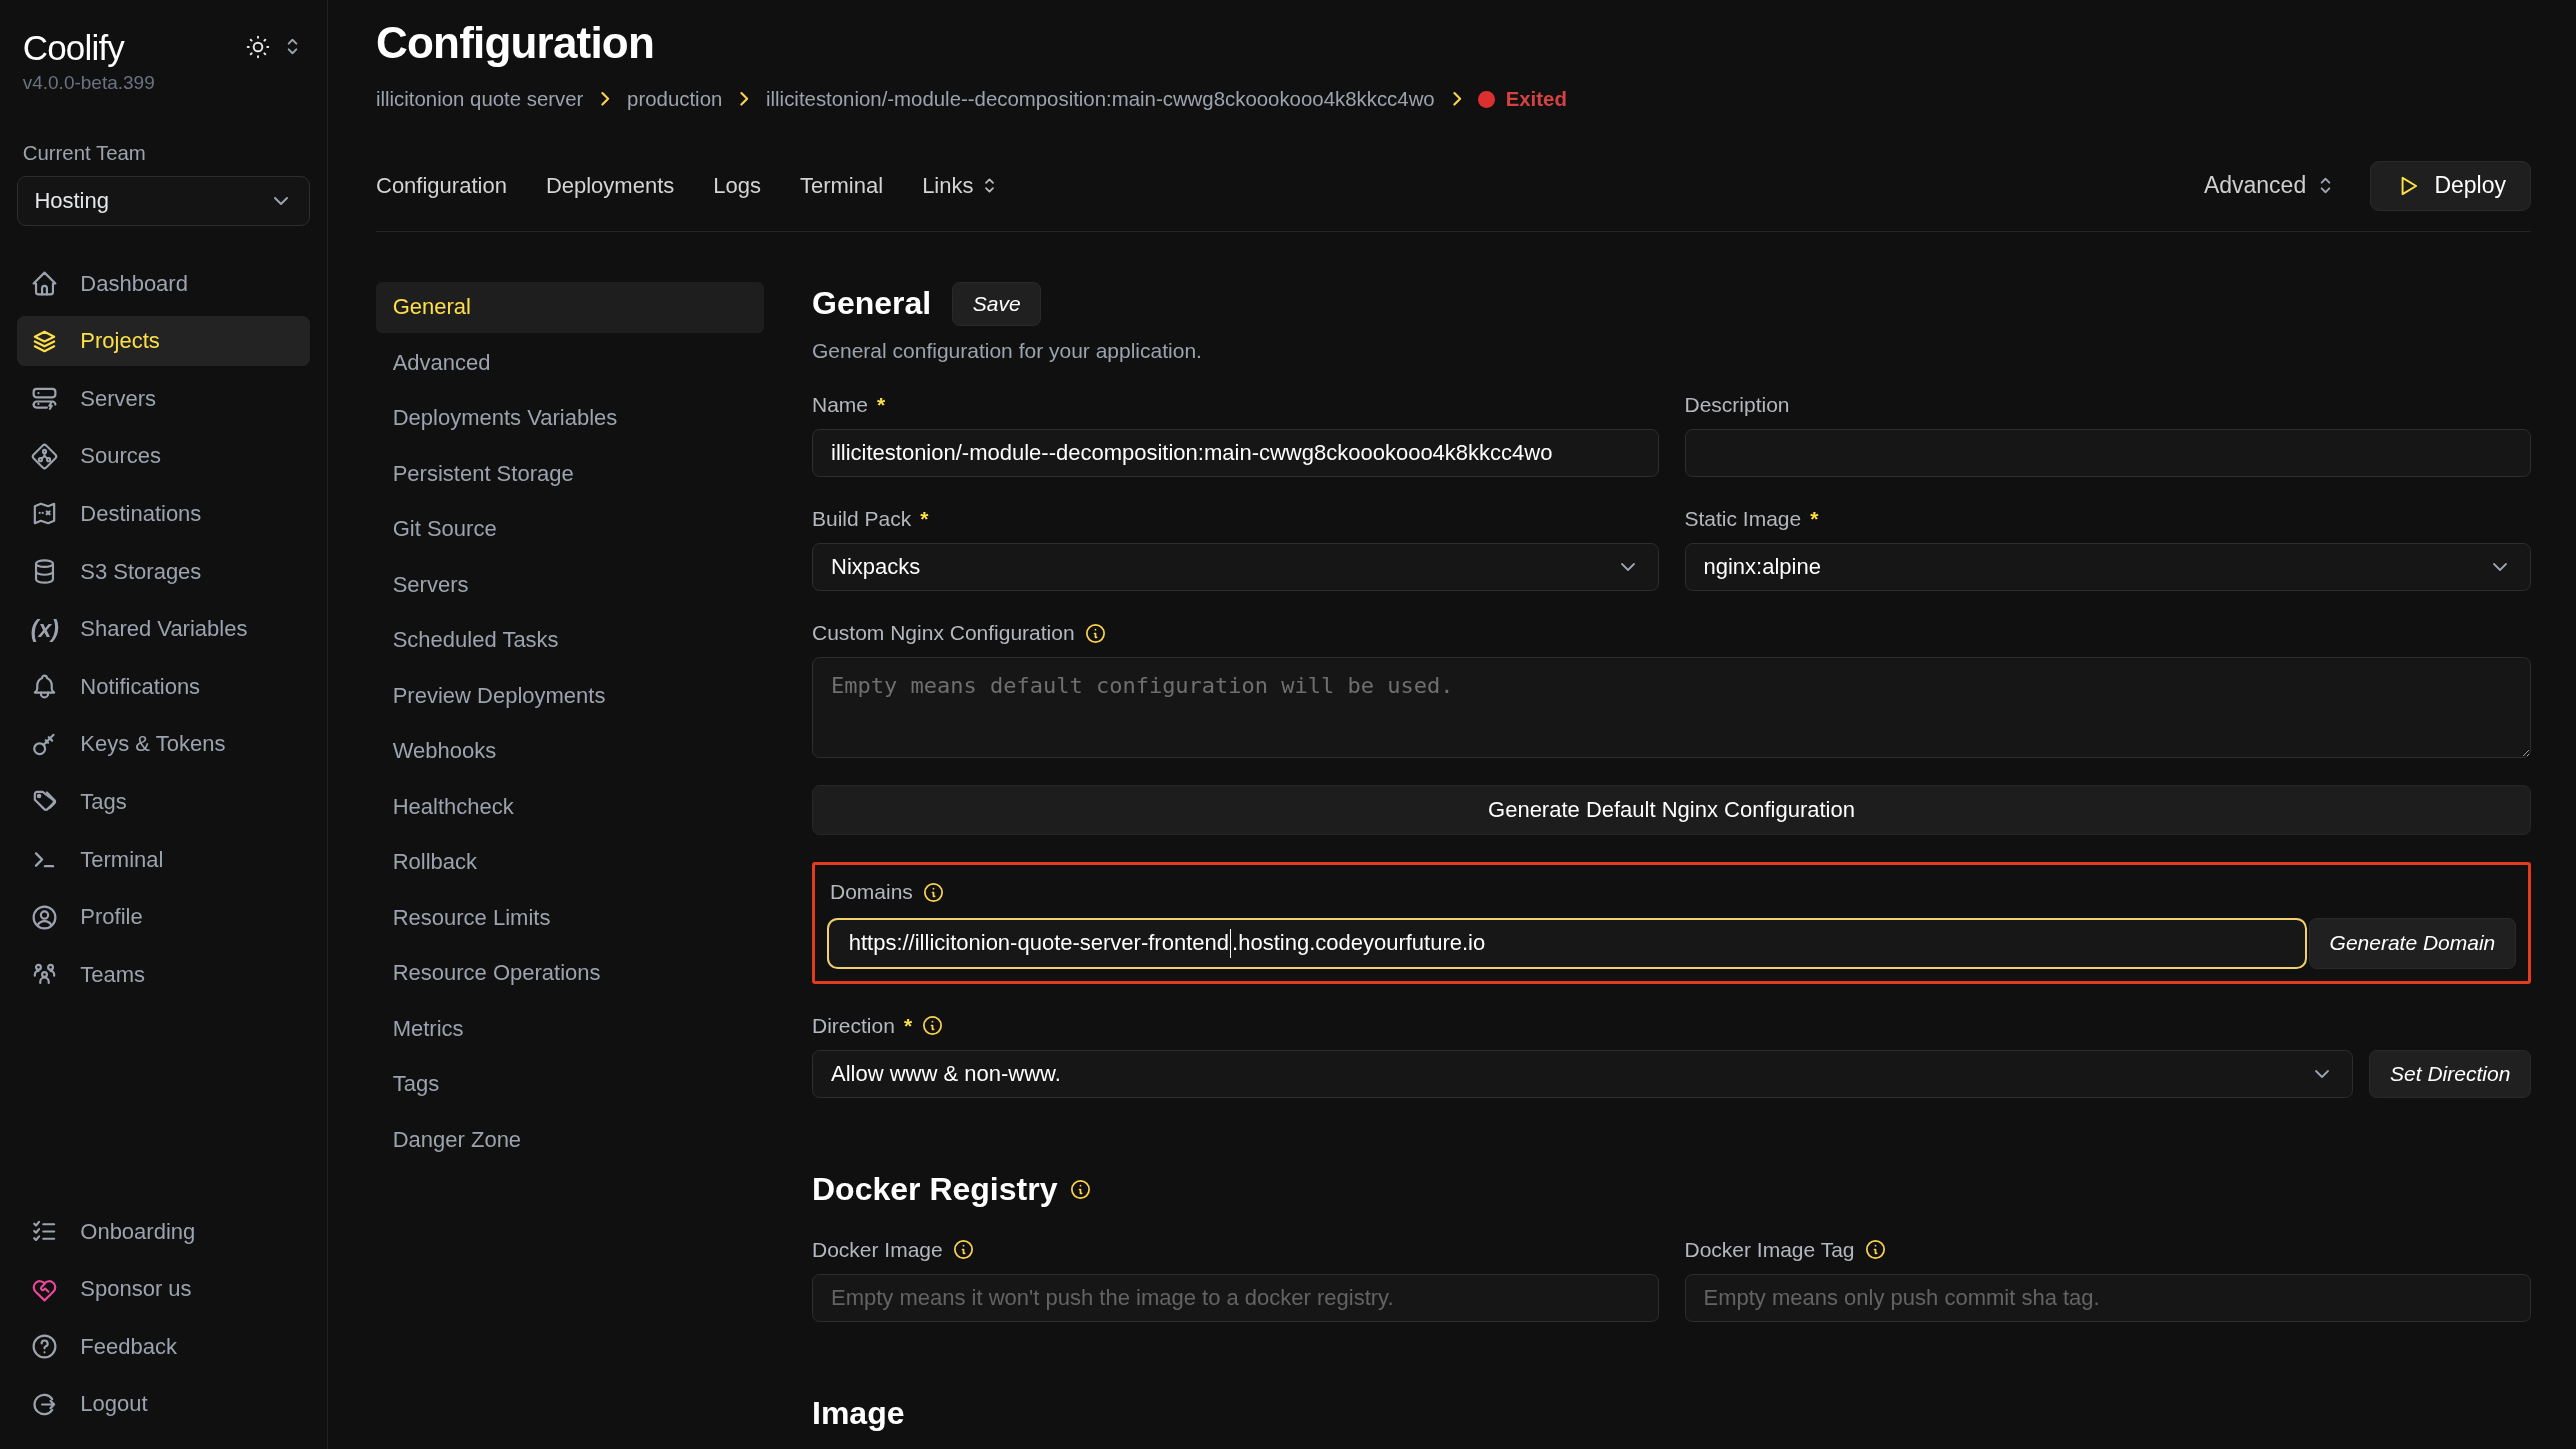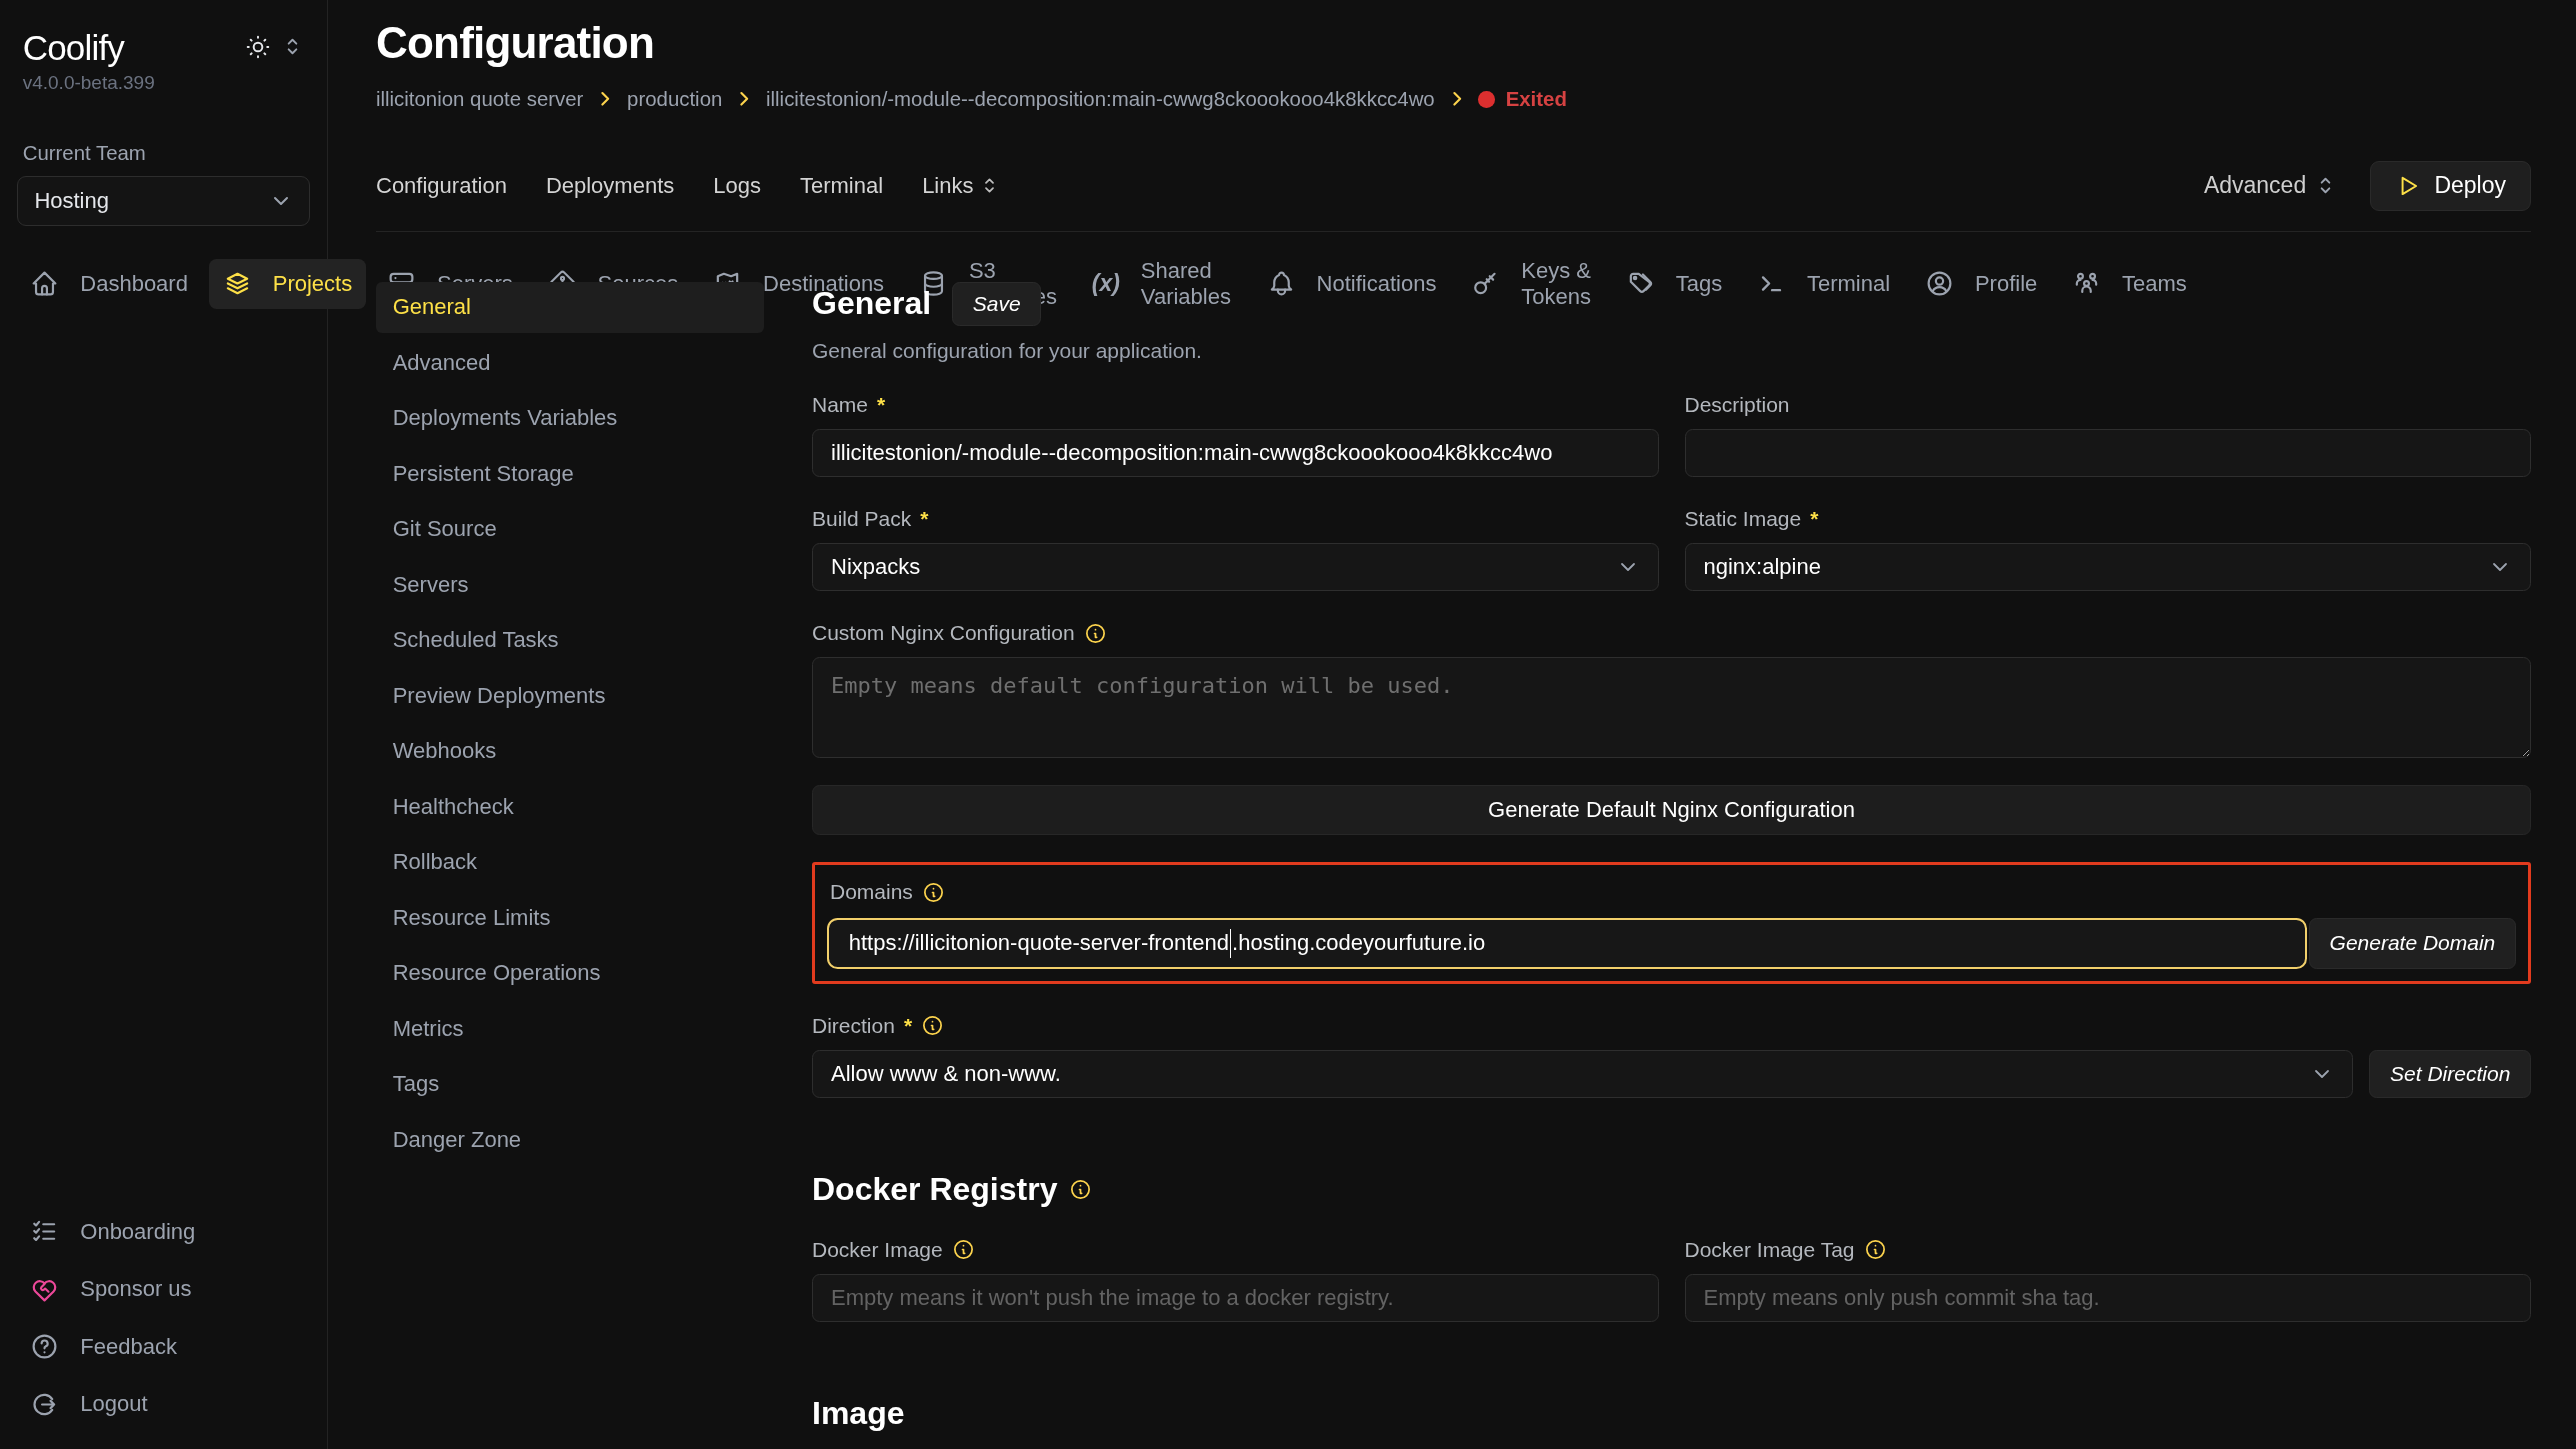--- a/index.html
+++ b/index.html
@@ -24,21 +24,21 @@
   .brand-icons { display:flex; align-items:center; gap:10.6px; margin-top:6px; color:#e5e7eb; }
   .brand-icons .sel { color:#9ca3af; width:23px; height:23px; }
   .version { font-size:19px; color:#6b7280; padding:4.5px 6px 0 6px; }
   .team-label { font-size:20.4px; color:#9ca3af; margin:48px 6px 10.6px 6px; }
   .team-select {
     display:flex; align-items:center; justify-content:space-between;
     background:#141414; border:1.5px solid #2d2d2d; border-radius:9px;
     height:50px; padding:0 16.7px; font-size:22px; color:#e5e7eb; cursor:pointer;
   }
   .team-select .chev { width:24px; height:24px; color:#9ca3af; }
-  .menu { margin-top:33px; display:flex; flex-direction:row; gap:7.6px; }
+  .menu { margin-top:33px; display:flex; flex-direction:column; gap:7.6px; }
   .menu-item {
     display:flex; align-items:center; gap:21px;
     height:50px; padding:0 13.6px; border-radius:7.6px;
     color:#9ca3af; font-size:22px; cursor:pointer;
   }
   .menu-item.active { background:#232323; color:#fde047; }
   .menu-item .txticon { font-size:23px; font-style:italic; width:29px; text-align:center; font-weight:bold; }
   .menu-footer { margin-top:auto; display:flex; flex-direction:column; gap:7.6px; }
   .pink { color:#ec4899; }
 

